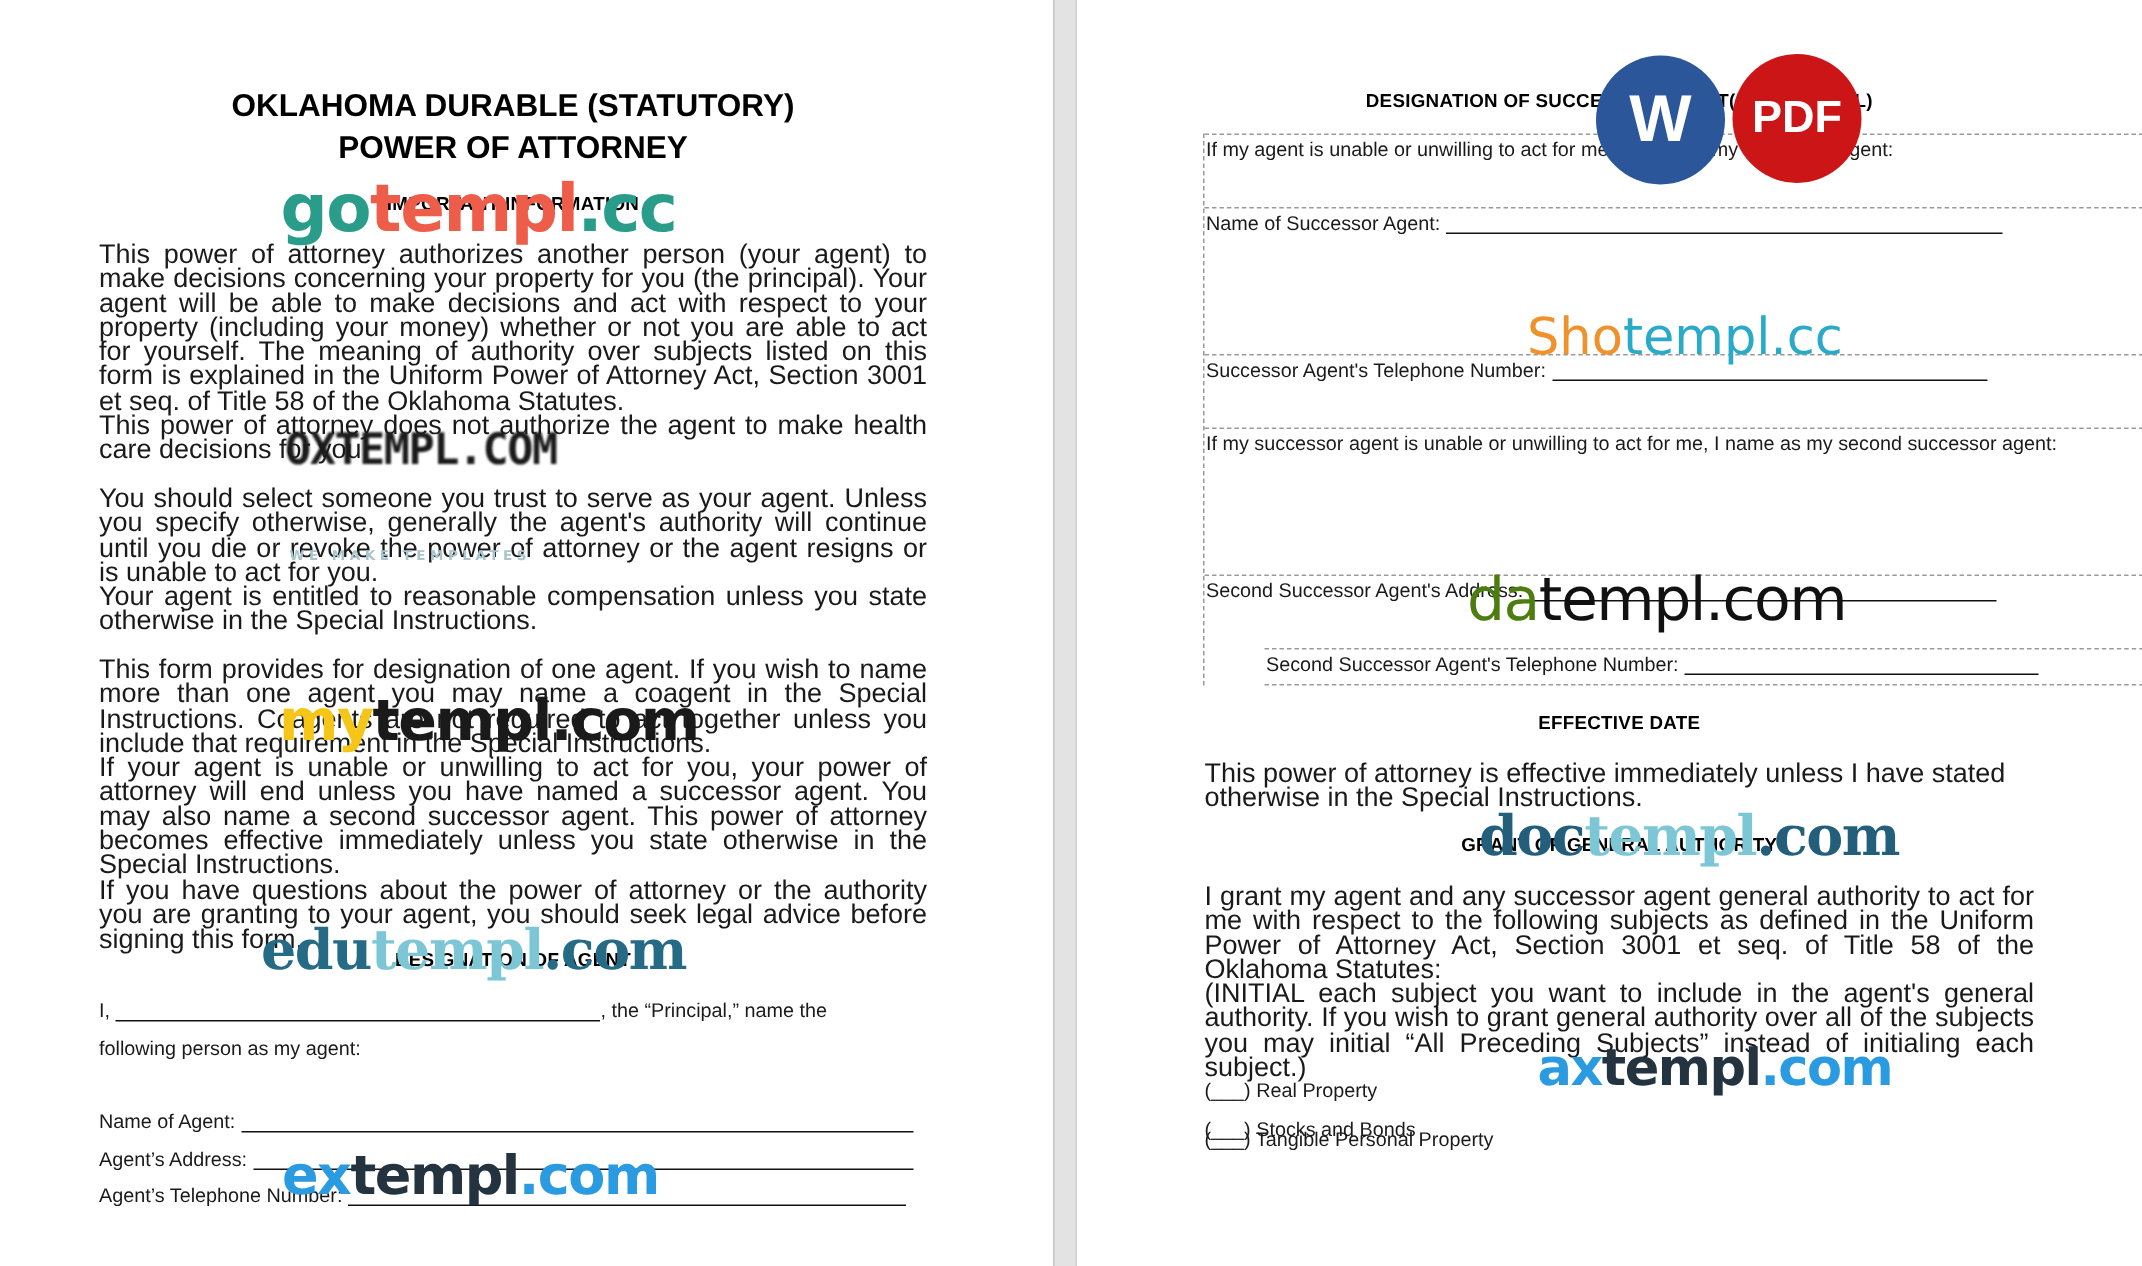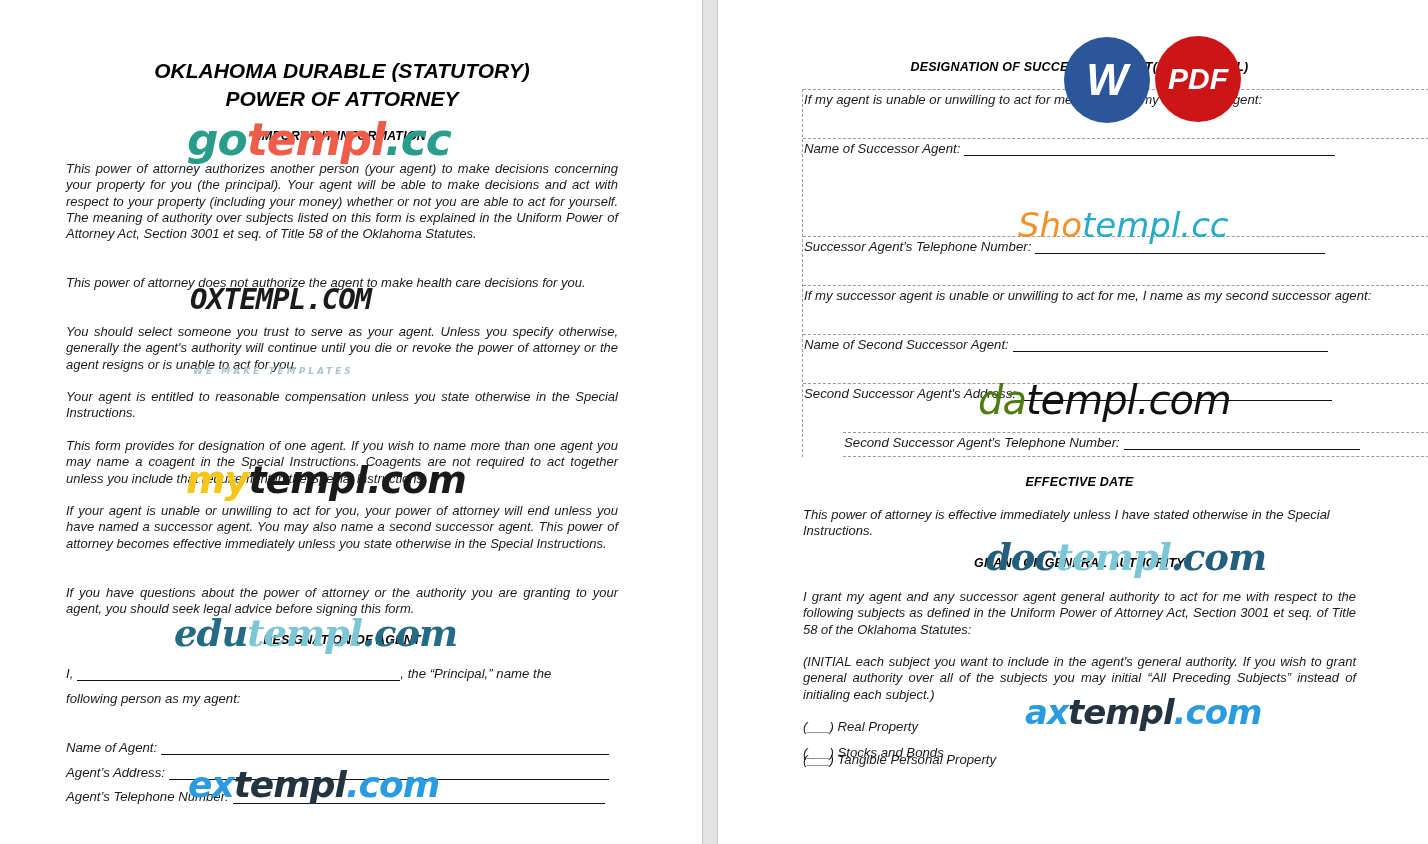--- a/index.html
+++ b/index.html
@@ -1,31 +1,31 @@
 <!DOCTYPE html>
 <html><head>
   <meta charset="utf-8">
   <style>
     * { box-sizing: border-box; margin: 0; padding: 0; }
     html, body { width: 1428px; height: 844px; overflow: hidden; background: #ffffff; }
     body { position: relative; font-family: "Liberation Sans", sans-serif; color: #111; }
 
-    .page { position: absolute; top: 0; height: 844px; background: #fff; overflow: hidden; font-style: italic; }
+    .page { position: absolute; top: 0; height: 844px; background: #fff; overflow: hidden; }
     .page-left { left: 0; width: 702px; }
     .page-right { left: 718px; width: 710px; }
 
     .separator { position: absolute; left: 702px; top: 0; width: 16px; height: 844px; background: #e3e3e3;
       border-left: 1px solid #c4c4c4; border-right: 1px solid #cfcfcf; }
 
     .abs { position: absolute; }
 
     .doc-title { left: 66px; width: 552px; text-align: center; font-weight: bold; font-size: 21px; line-height: 28px; color: #000; }
     .section-heading { font-weight: bold; font-size: 12.5px; text-align: center; color: #000; letter-spacing: 0.2px; }
 
-    .para { font-size: 13px; line-height: 16.3px; text-align: justify; color: #1a1a1a; }
+    .para { font-size: 18px; line-height: 16.3px; text-align: justify; color: #1a1a1a; }
     .para-left { left: 66px; width: 552px; }
     .para-right { left: 85px; width: 553px; }
 
     .line-row { font-size: 13.2px; color: #1a1a1a; display: flex; align-items: flex-end; white-space: nowrap; }
     .blank { display: inline-block; border-bottom: 1px solid #111; height: 12px; margin-left: 4px; }
 
     
     .succ-box { left: 84px; top: 89px; width: 626px; height: 368px; border-left: 1px dashed #9a9a9a; }
     .succ-row { position: absolute; left: 0; width: 626px; height: 49px; border-top: 1px dashed #9a9a9a; }
     .succ-row:last-child { border-bottom: 1px dashed #9a9a9a; margin-left: 40px; }
@@ -122,26 +122,20 @@
     </div>
     <div class="succ-row" style="top:147px;">
       <div class="line-row">
         <span>Successor Agent's Telephone Number:</span>
         <span class="blank" style="width:290px;"></span>
       </div>
     </div>
     <div class="succ-row" style="top:196px;">
       <div class="line-row">If my successor agent is unable or unwilling to act for me, I name as my second successor agent:</div>
     </div>
-    <div class="succ-row" style="top:245px;">
-      <div class="line-row">
-        <span>Name of Second Successor Agent:</span>
-        <span class="blank" style="width:315px;"></span>
-      </div>
-    </div>
     <div class="succ-row" style="top:294px;">
       <div class="line-row">
         <span>Second Successor Agent's Address:</span>
         <span class="blank" style="width:312px;"></span>
       </div>
     </div>
     <div class="succ-row" style="top:343px; height:25px;">
       <div class="line-row">
         <span>Second Successor Agent's Telephone Number:</span>
         <span class="blank" style="width:236px;"></span>

